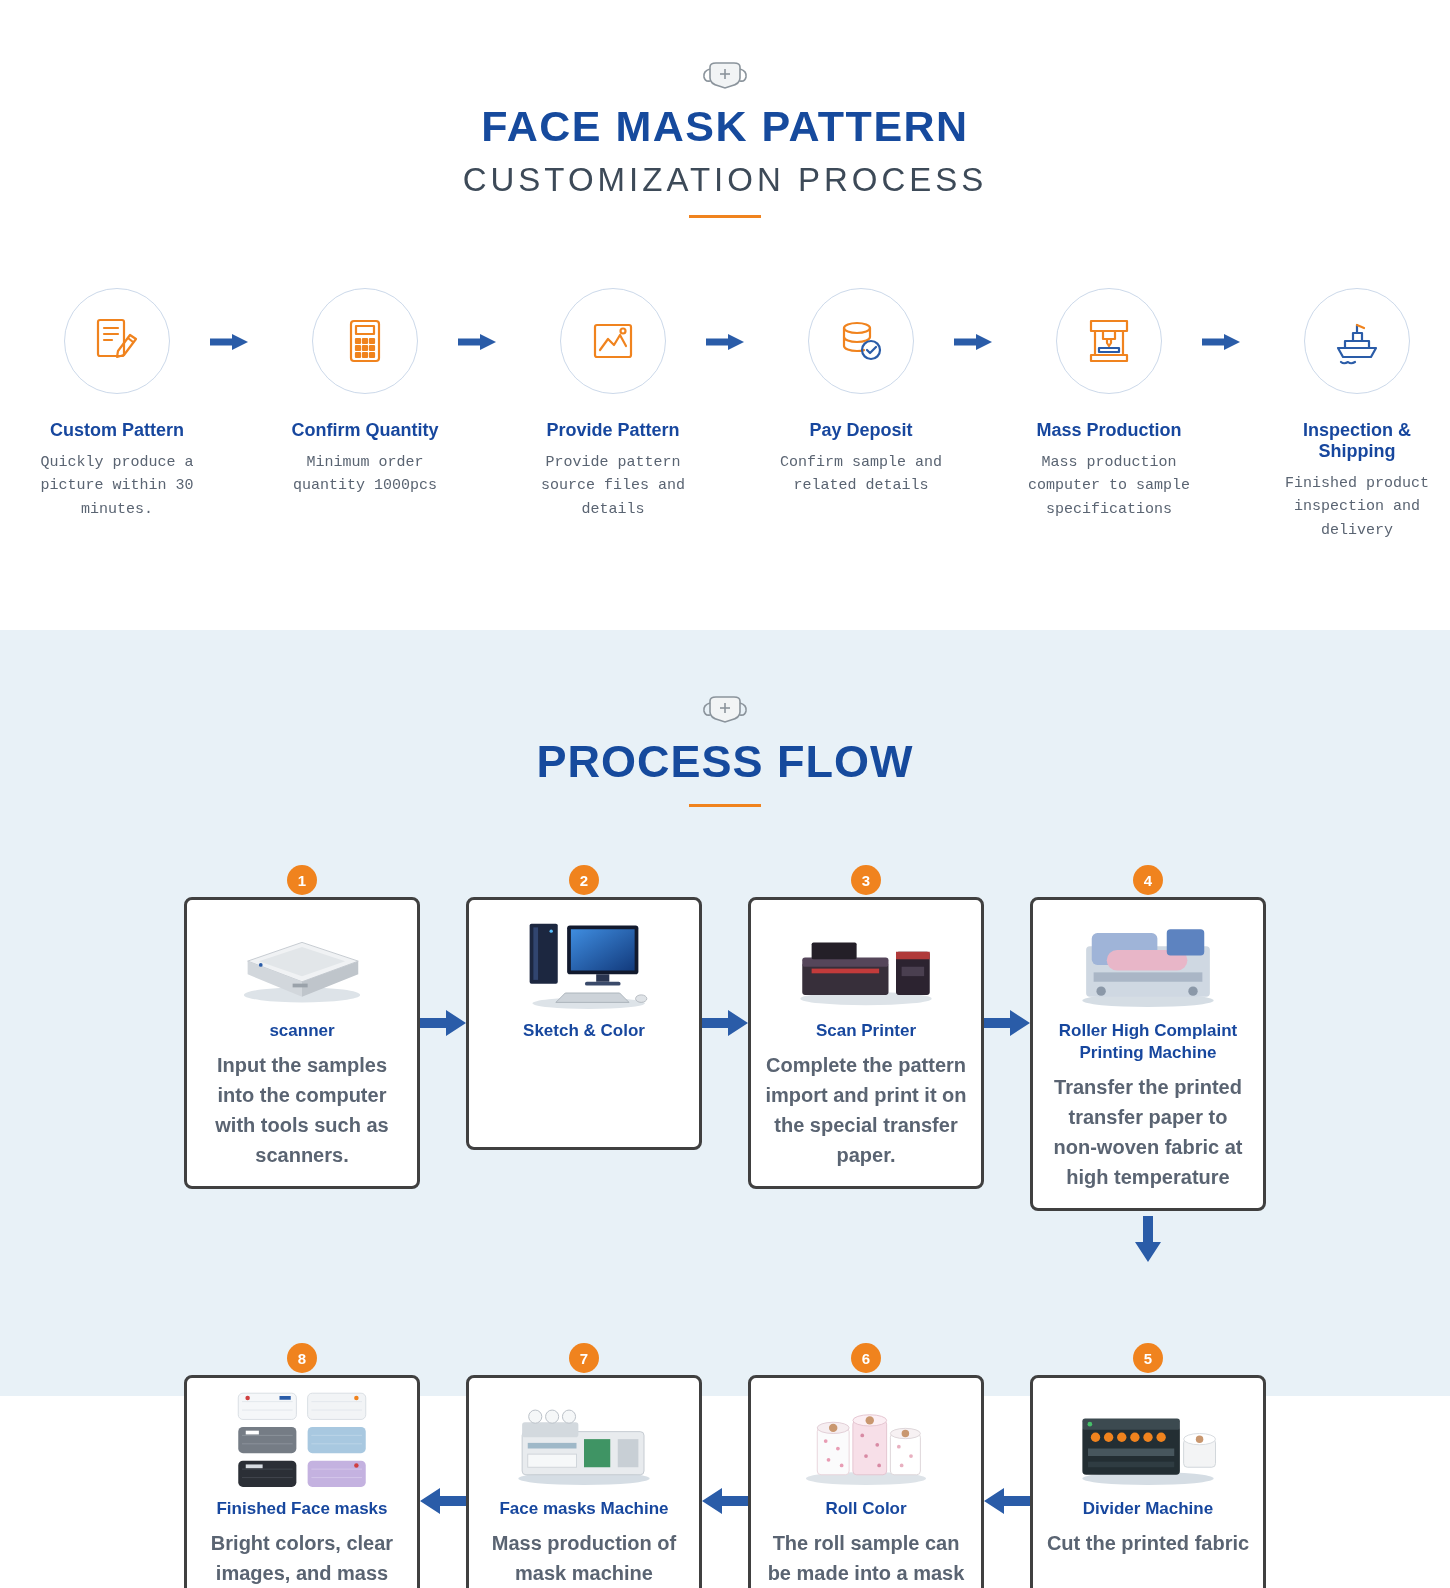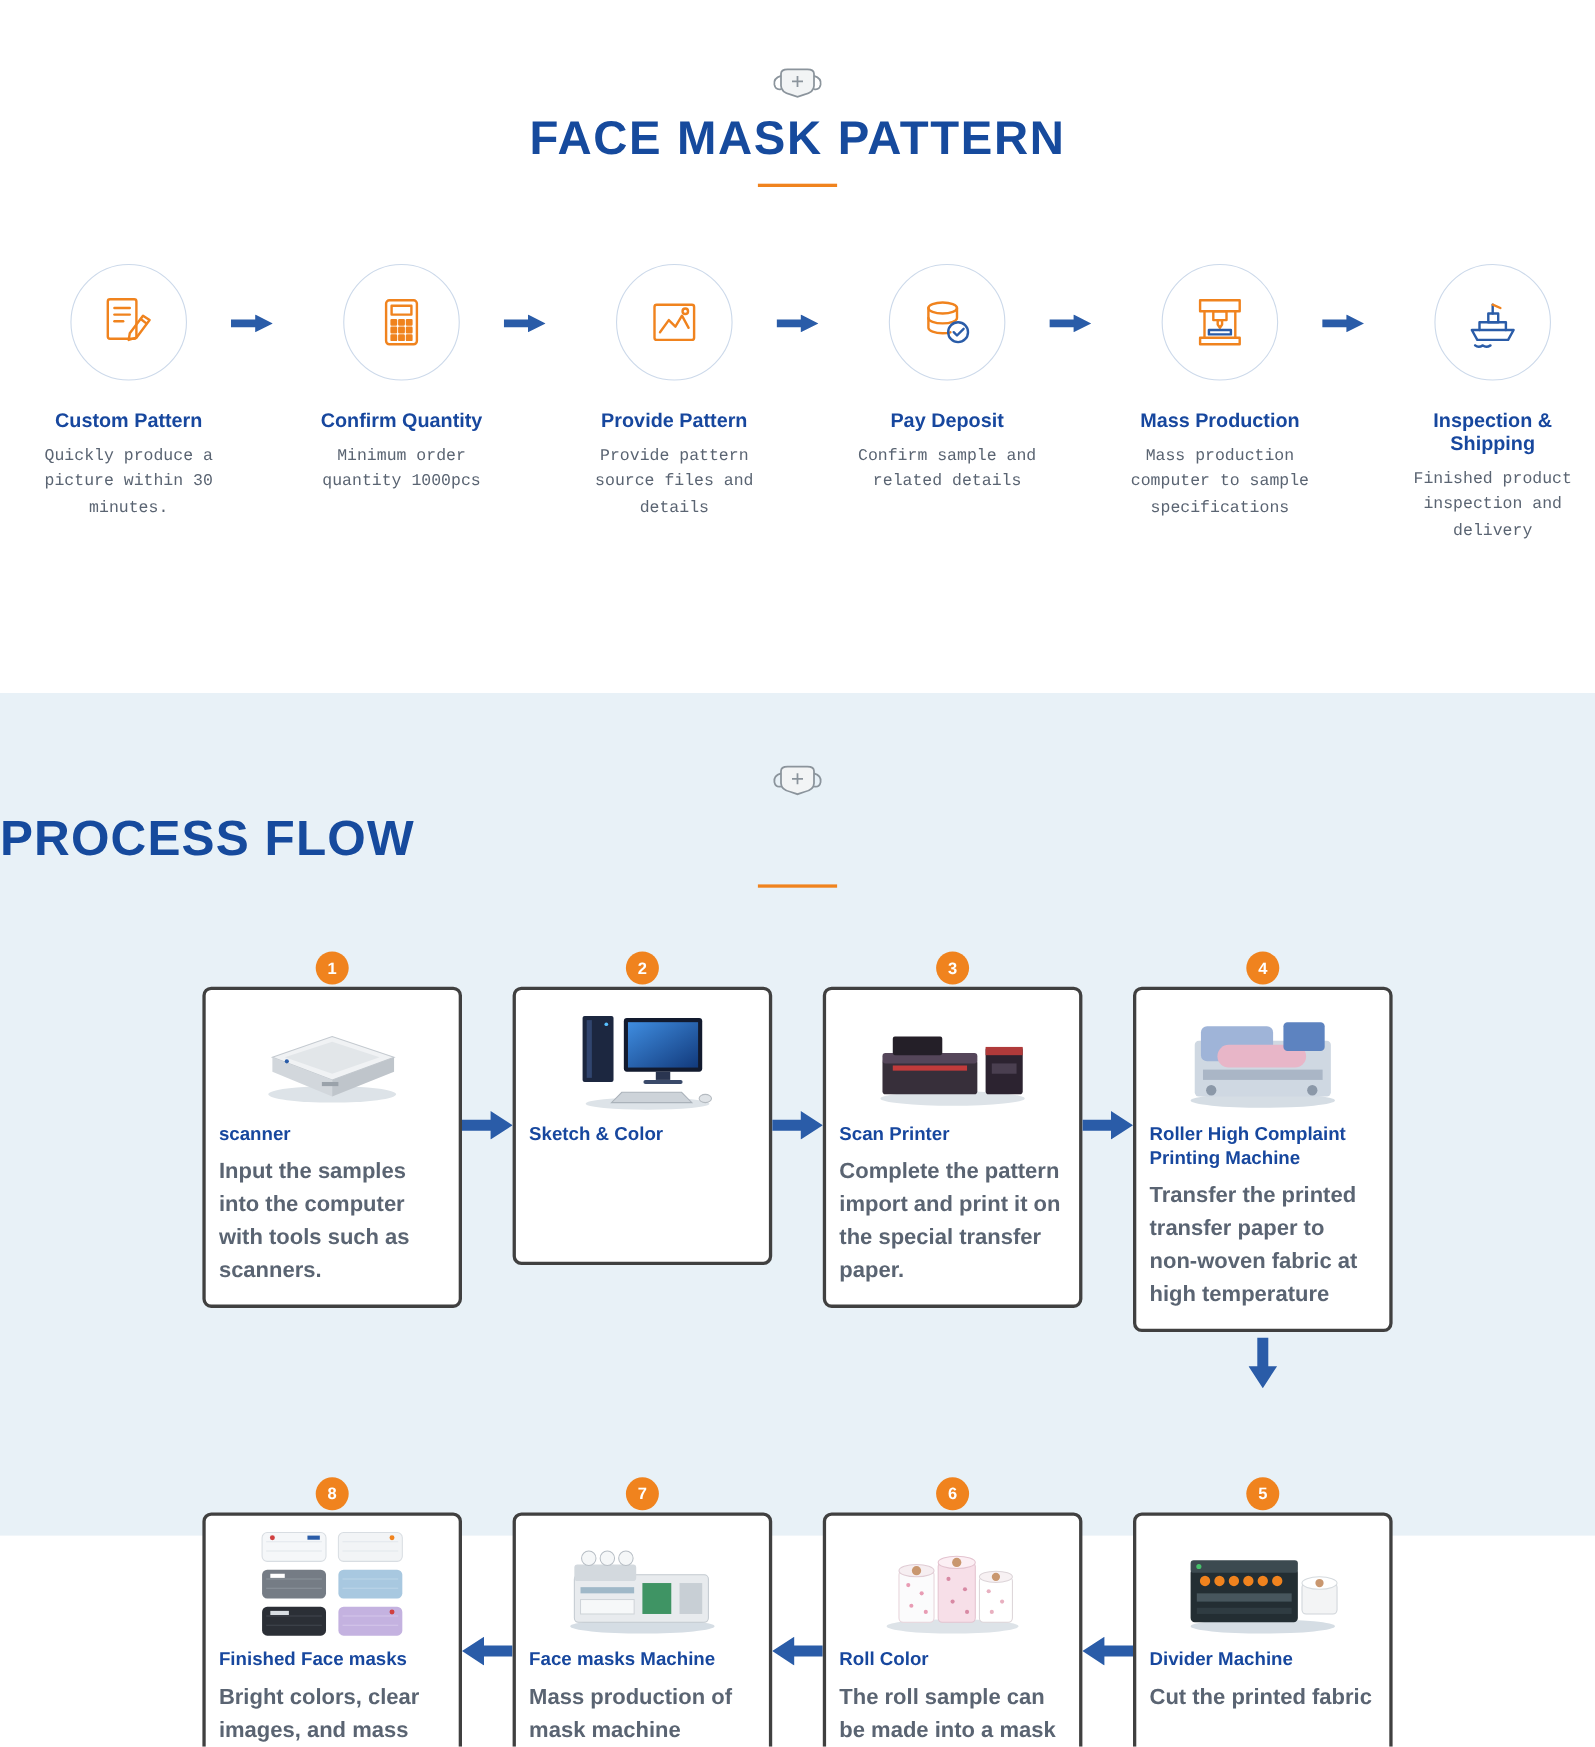--- a/index.html
+++ b/index.html
@@ -15,21 +15,21 @@
 
   .steps { display: flex; justify-content: center; align-items: flex-start; margin-top: 70px; }
   .step { width: 210px; text-align: center; padding-left: 24px; }
   .step-circle { width: 106px; height: 106px; border-radius: 50%; border: 1px solid #ccd9ea;
                  margin: 0 auto; display: flex; align-items: center; justify-content: center; background: #fff; }
   .arrow-sm { flex: 0 0 38px; margin-top: 46px; }
   .step-title { margin-top: 26px; font-size: 18px; font-weight: bold; color: #17479e; }
   .step-desc { margin-top: 10px; font-size: 15px; color: #5a6472; line-height: 1.55; padding: 0 3px; font-family: Liberation Mono, monospace; }
 
   
-  .flow-section { background: #e8f1f7; height: 766px; padding-top: 62px; }
+  .flow-section { background: #e8f1f7; height: 766px; padding-top: 62px; text-align: center; }
   .flow-title { margin: 8px 0 0; font-size: 45px; font-weight: bold; color: #164a9d; letter-spacing: 1px; }
 
   .cards-row { display: flex; justify-content: center; align-items: flex-start; margin-top: 58px; }
   .cell { width: 236px; display: flex; flex-direction: column; align-items: center; }
   .num-badge { width: 30px; height: 30px; border-radius: 50%; background: #f0831e; color: #fff;
                font-size: 15px; font-weight: bold; display: flex; align-items: center; justify-content: center; }
   .card { margin-top: 2px; width: 236px; min-height: 253px; background: #ffffff; border: 3px solid #404040;
           border-radius: 8px; padding: 14px 12px 16px; }
   .card-img { height: 98px; display: flex; align-items: center; justify-content: center; }
   .card-title { margin-top: 8px; font-size: 17px; font-weight: bold; color: #17479e; line-height: 1.3; }
@@ -47,20 +47,21 @@
     <div class="mask-logo">
       <svg width="52" height="36" viewBox="0 0 52 36">
         <path d="M11 9 Q11 5 17 5 h18 q6 0 6 4 v11 q0 6 -9 8 l-6 2 -6 -2 q-9 -2 -9 -8 z" fill="#f2f4f5" stroke="#8b949c" stroke-width="1.6"></path>
         <path d="M11 11 q-7 2 -6 8 q1 5 6 4" fill="none" stroke="#8b949c" stroke-width="1.6"></path>
         <path d="M41 11 q7 2 6 8 q-1 5 -6 4" fill="none" stroke="#8b949c" stroke-width="1.6"></path>
         <line x1="26" y1="11" x2="26" y2="21" stroke="#8b949c" stroke-width="1.6"></line>
         <line x1="21" y1="16" x2="31" y2="16" stroke="#8b949c" stroke-width="1.6"></line>
       </svg>
     </div>
     <h1 class="main-title">FACE MASK PATTERN</h1>
+    <div class="sub-title">CUSTOMIZATION PROCESS</div>
     <div class="divider"></div>
 
     <div class="steps">
 
       <div class="step">
         <div class="step-circle">
           <svg width="52" height="52" viewBox="0 0 52 52" fill="none" stroke="#f0831e" stroke-width="2.2" stroke-linecap="round" stroke-linejoin="round">
             <rect x="7" y="5" width="26" height="36" rx="2"></rect>
             <line x1="13" y1="13" x2="27" y2="13"></line>
               <line x1="13" y1="19" x2="27" y2="19"></line>

